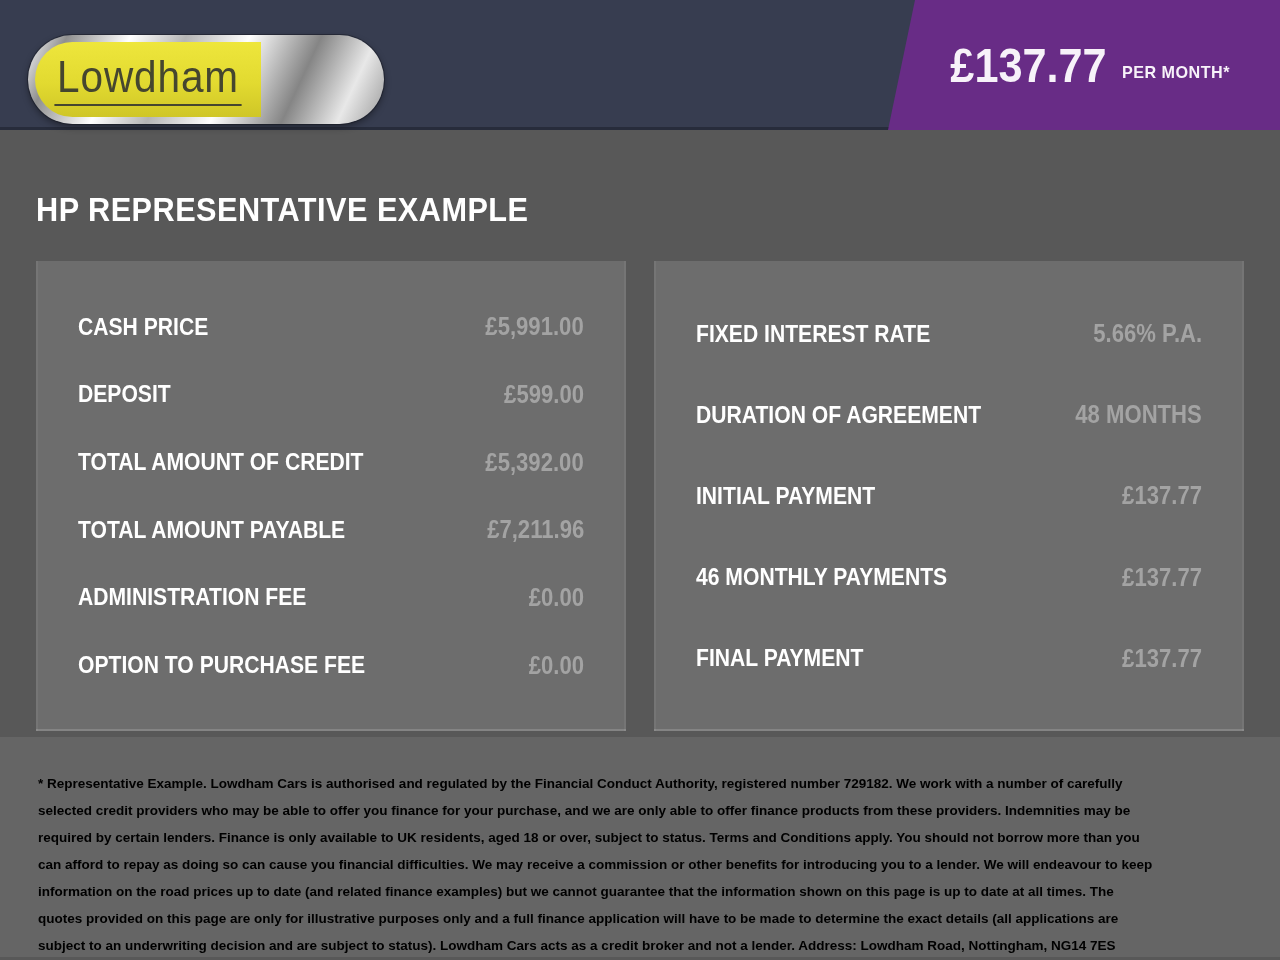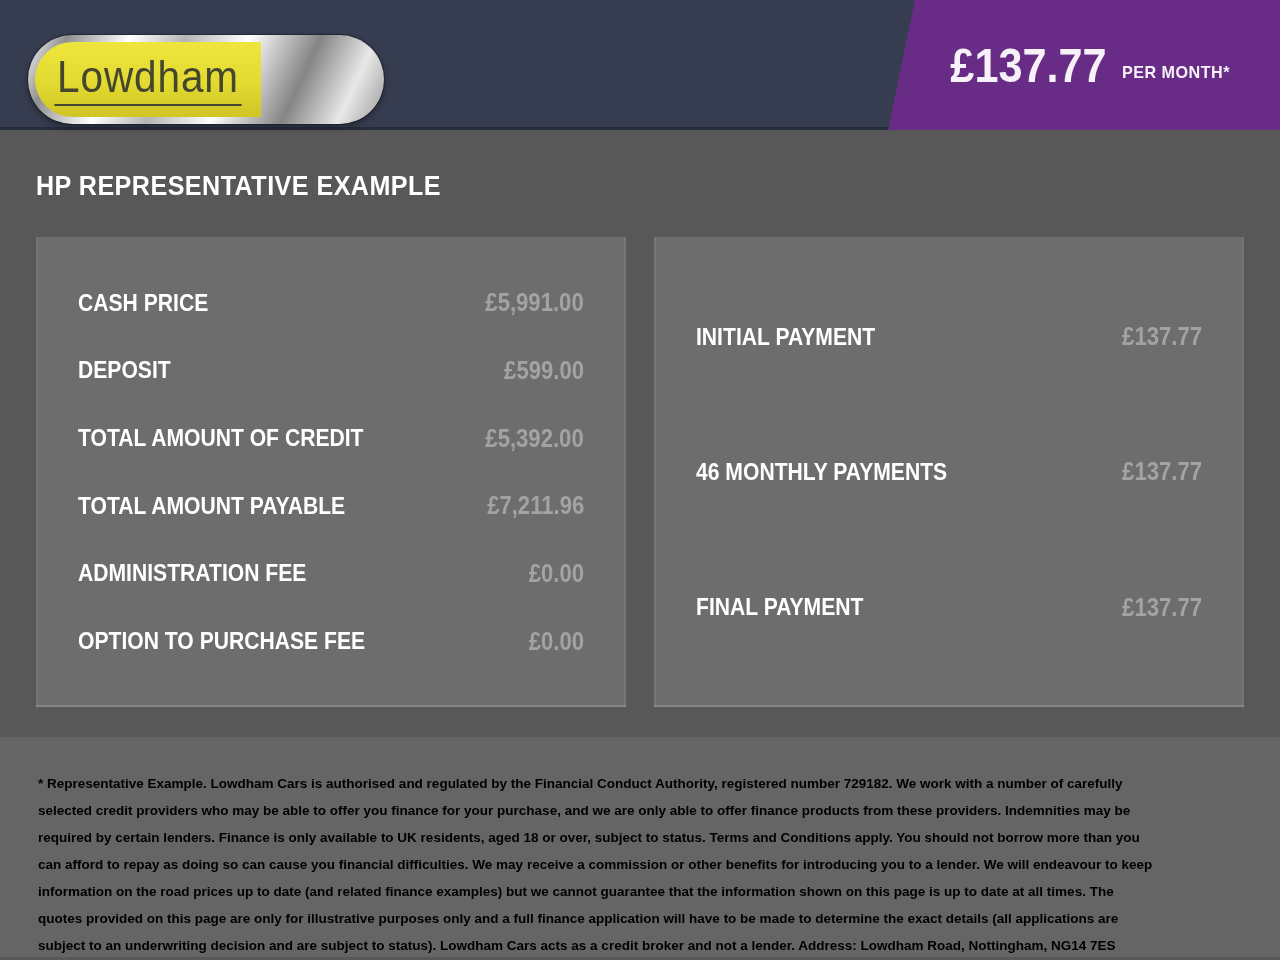--- a/index.html
+++ b/index.html
@@ -77,22 +77,22 @@
     margin-left: 16px; position: relative; top: 8px;
     display: inline-block; transform: scaleX(.95); transform-origin: 0 50%;
     white-space: nowrap; letter-spacing: .5px;
   }
 
   
   .main {
     background: #585858; height: 607px; padding: 0 36px;
   }
   .page-title {
-    margin: 0; padding-top: 40px;
-    color: #ffffff; font-size: 27px; font-weight: bold; line-height: 32px;
+    margin: 0; padding-top: 64px;
+    color: #ffffff; font-size: 33px; font-weight: bold; line-height: 32px;
   }
   .page-title span {
     display: inline-block; transform: scaleX(.93); transform-origin: 0 50%;
     white-space: nowrap; letter-spacing: .5px;
   }
   .panels {
     display: flex; gap: 28px; margin-top: 35px;
   }
   .panel {
     flex: 1; height: 470px;
@@ -177,20 +177,28 @@
         <span class="fvalue">£0.00</span>
       </div>
       <div class="frow">
         <span class="flabel">OPTION TO PURCHASE FEE</span>
         <span class="fvalue">£0.00</span>
       </div>
     </div>
 
     <div class="panel">
       <div class="frow">
+        <span class="flabel">FIXED INTEREST RATE</span>
+        <span class="fvalue">5.66% P.A.</span>
+      </div>
+      <div class="frow">
+        <span class="flabel">DURATION OF AGREEMENT</span>
+        <span class="fvalue">48 MONTHS</span>
+      </div>
+      <div class="frow">
         <span class="flabel">INITIAL PAYMENT</span>
         <span class="fvalue">£137.77</span>
       </div>
       <div class="frow">
         <span class="flabel">46 MONTHLY PAYMENTS</span>
         <span class="fvalue">£137.77</span>
       </div>
       <div class="frow">
         <span class="flabel">FINAL PAYMENT</span>
         <span class="fvalue">£137.77</span>

